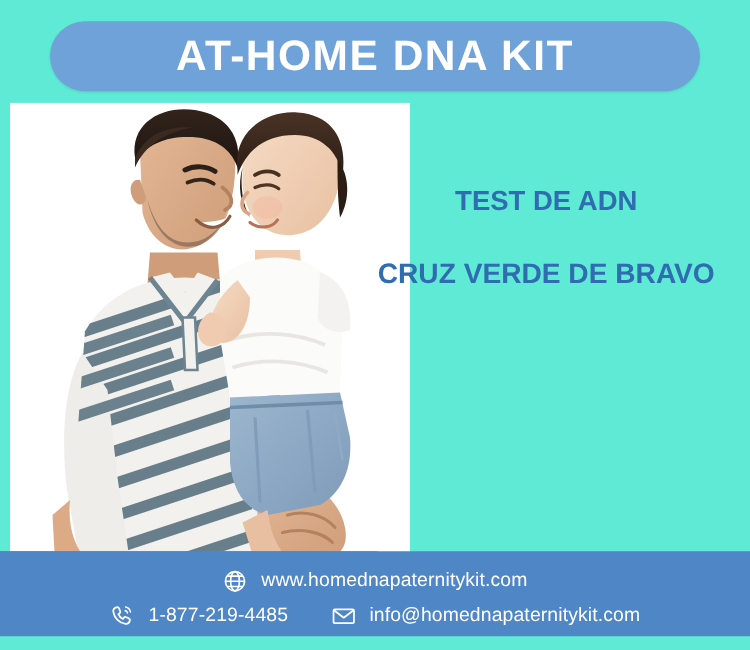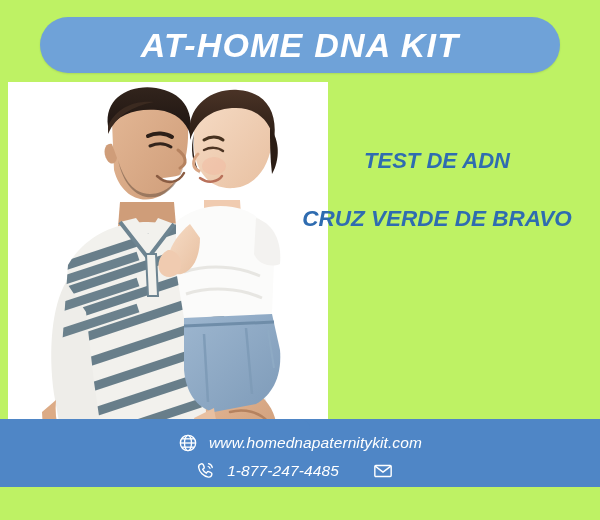--- a/index.html
+++ b/index.html
@@ -7,23 +7,22 @@
     padding: 0;
     background: #ffffff;
   }
   body {
     font-family: "Liberation Sans", sans-serif;
   }
   .poster {
     position: relative;
     width: 600px;
     height: 520px;
-    background: #bef264;
+    background: #5eead4;
     overflow: hidden;
-    font-style: italic;
   }
 
   
   .header-banner {
     position: absolute;
     left: 40px;
     top: 17px;
     width: 520px;
     height: 56px;
     background: #6fa2d8;
@@ -69,21 +68,21 @@
     white-space: nowrap;
   }
   .headline-line.l1 { margin-bottom: 36px; }
   .headline-line.l2 { margin-bottom: 36px; }
   .headline-line.l3 { font-size: 22.5px; text-align: center; }
 
   
   .footer {
     position: absolute;
     left: 0;
-    top: 419px;
+    top: 441px;
     width: 600px;
     height: 68px;
     background: #4f86c6;
   }
   .footer-notch {
     position: absolute;
     left: 0;
     top: 0;
     width: 310px;
     height: 10px;
@@ -298,27 +297,28 @@
         <span class="f-icon">
           <svg viewBox="0 0 24 24" fill="none" stroke="#ffffff" stroke-width="1.7" stroke-linecap="round" stroke-linejoin="round">
             <path d="M6.2 3.4 C7.6 3.0 8.4 3.6 8.9 4.9 L9.8 7.2 C10.1 8.0 9.9 8.6 9.2 9.1
                      L8.0 10.0 C8.8 12.0 10.4 13.7 12.4 14.6 L13.3 13.4 C13.8 12.7 14.4 12.5
                      15.2 12.8 L17.5 13.7 C18.8 14.2 19.4 15.0 19.0 16.4 C18.5 18.4 16.8 19.6
                      14.8 19.3 C9.0 18.4 4.1 13.6 3.2 7.8 C2.9 5.8 4.1 4.0 6.2 3.4 Z"></path>
             <path d="M15.0 3.2 C17.4 3.7 19.1 5.4 19.6 7.8" stroke-width="1.5"></path>
             <path d="M14.6 6.6 C15.8 6.9 16.5 7.6 16.8 8.8" stroke-width="1.5"></path>
           </svg>
         </span>
-        <span class="footer-text">1-877-247-4485</span>
+        <span class="footer-text">1-877-219-4485</span>
       </div>
 
       <div class="footer-item">
         <span class="f-icon">
           <svg viewBox="0 0 24 24" fill="none" stroke="#ffffff" stroke-width="1.7" stroke-linejoin="round">
             <rect x="2.2" y="5.4" width="19.6" height="13.2" rx="1.2"></rect>
             <path d="M2.6 6.2 L12 13.4 L21.4 6.2"></path>
           </svg>
         </span>
+        <span class="footer-text">info@homednapaternitykit.com</span>
       </div>
     </div>
   </div>
 
 </div>
 
 </body></html>

